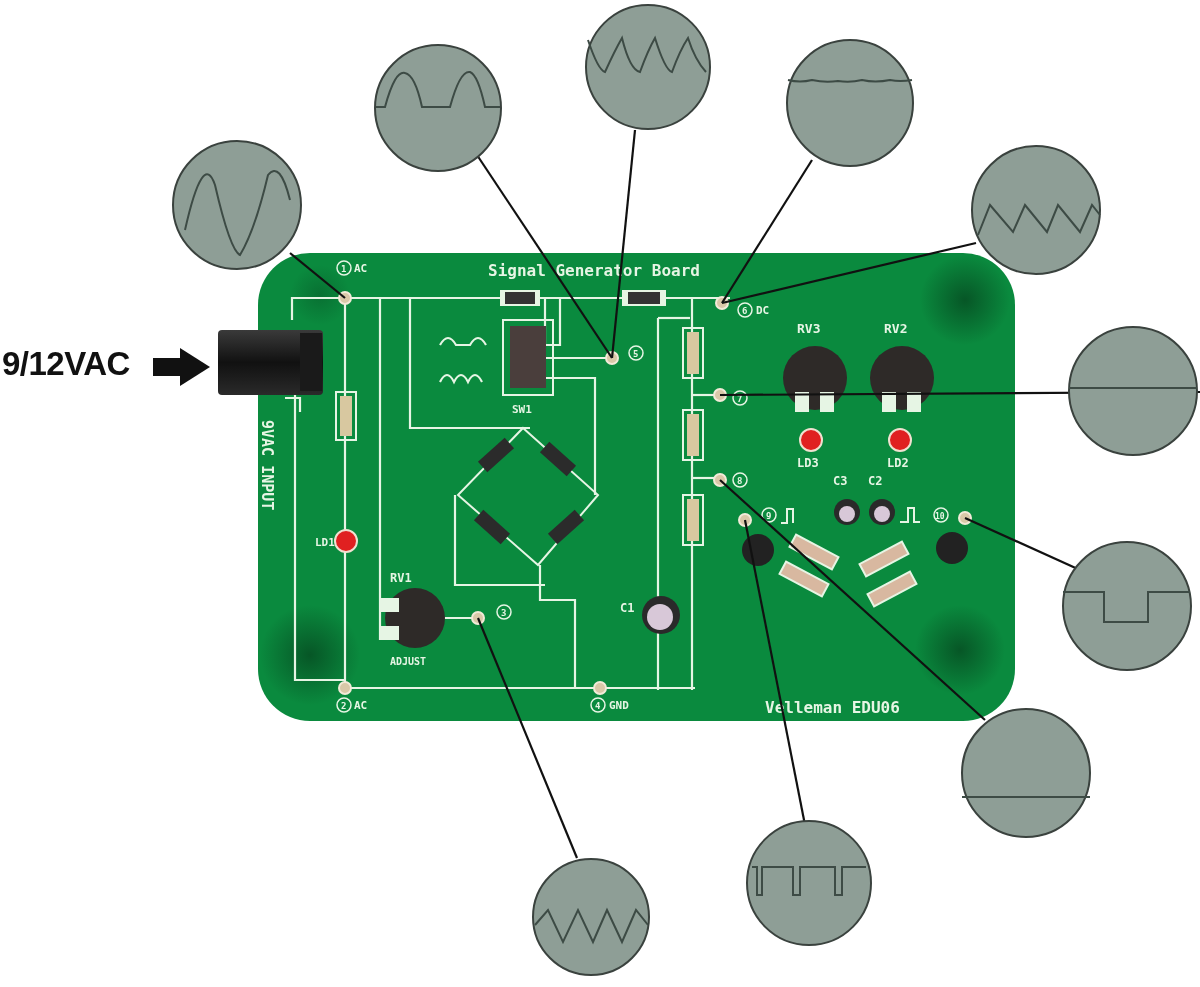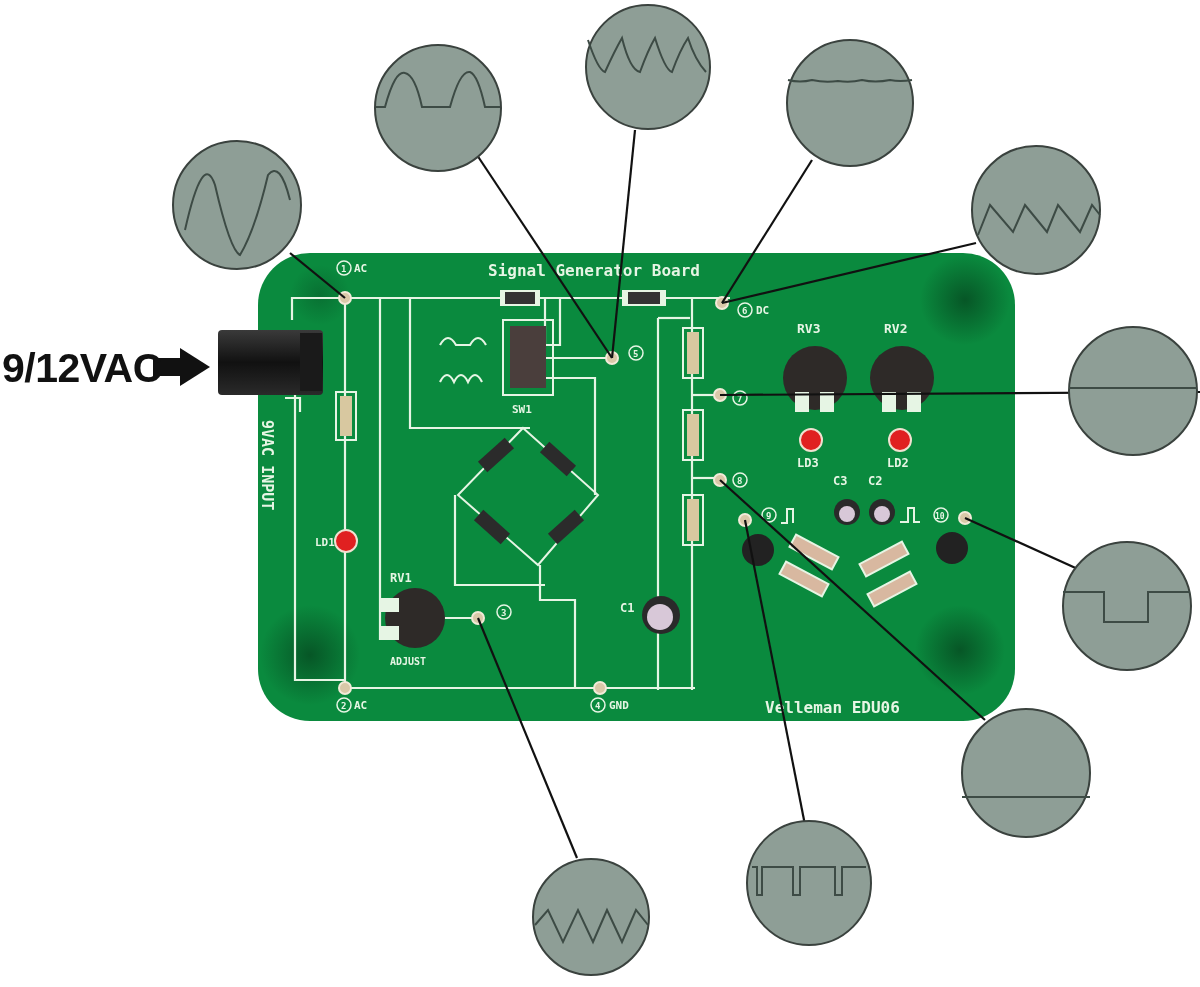--- a/index.html
+++ b/index.html
@@ -4,21 +4,21 @@
 <style>
   html, body { margin:0; padding:0; background:#ffffff; }
   body { width:1200px; height:987px; position:relative; overflow:hidden; font-family:"Liberation Sans", sans-serif; }
   #stage { position:absolute; left:0; top:0; width:1200px; height:987px; }
   .silk { fill:#e6f5e4; font-family:"DejaVu Sans Mono", monospace; font-weight:bold; }
   .trace { stroke:#e6f5e4; stroke-width:2.2; fill:none; }
   .pad { fill:#d9c8a8; stroke:#f2ead8; stroke-width:2; }
   .scope { fill:#8e9e96; stroke:#3a423e; stroke-width:2; }
   .wave { stroke:#3d4b45; stroke-width:2; fill:none; }
   .leader { stroke:#111; stroke-width:2.2; }
-  .input-label { position:absolute; left:2px; top:345px; font-size:41px; font-weight:bold; color:#111; letter-spacing:-0.5px; }
+  .input-label { position:absolute; left:2px; top:345px; font-size:33px; font-weight:bold; color:#111; letter-spacing:-0.5px; }
 </style>
 </head>
 <body>
 
 <div id="stage">
 <svg width="1200" height="987" viewBox="0 0 1200 987" xmlns="http://www.w3.org/2000/svg">
   <defs>
     <radialGradient id="shadowBlob" cx="50%" cy="50%" r="50%">
       <stop offset="0%" stop-color="#064d22" stop-opacity="0.85"></stop>
       <stop offset="100%" stop-color="#064d22" stop-opacity="0"></stop>

